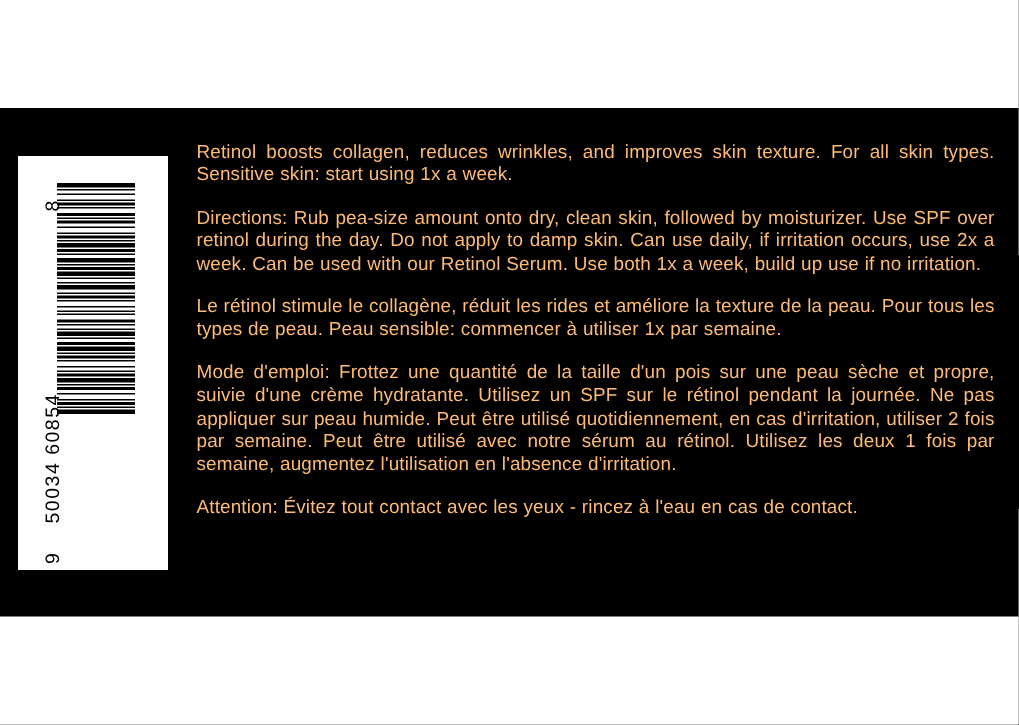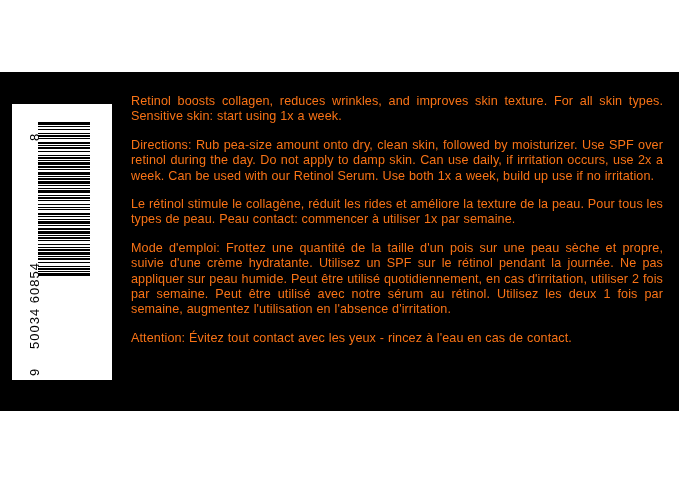--- a/index.html
+++ b/index.html
@@ -71,21 +71,21 @@
   .bar {
     position: absolute;
     left: 0;
     background: #000000;
   }
   #text-column {
     position: absolute;
     left: 131px;
     top: 22px;
     width: 532px;
-    color: #f97316;
+    color: #fdba74;
   }
   .para {
     font-family: "Liberation Sans", sans-serif;
     font-size: 12.6px;
     line-height: 15.4px;
     letter-spacing: 0.1px;
     margin: 0 0 13px 0;
     text-align: justify;
     text-justify: inter-word;
     word-spacing: 0.2px;
@@ -153,18 +153,18 @@
           <div class="bar" style="top: 146px; height: 2px; width: 52px;"></div>
           <div class="bar" style="top: 149px; height: 1px; width: 52px;"></div>
           <div class="bar" style="top: 151px; height: 3px; width: 52px;"></div>
         </div>
     </div>
   </div>
 
   <div id="text-column">
     <p class="para">Retinol boosts collagen, reduces wrinkles, and improves skin texture. For all skin types. Sensitive skin: start using 1x a week.</p>
     <p class="para">Directions: Rub pea-size amount onto dry, clean skin, followed by moisturizer. Use SPF over retinol during the day. Do not apply to damp skin. Can use daily, if irritation occurs, use 2x a week. Can be used with our Retinol Serum. Use both 1x a week, build up use if no irritation.</p>
-    <p class="para">Le rétinol stimule le collagène, réduit les rides et améliore la texture de la peau. Pour tous les types de peau. Peau contact: commencer à utiliser 1x par semaine.</p>
+    <p class="para">Le rétinol stimule le collagène, réduit les rides et améliore la texture de la peau. Pour tous les types de peau. Peau sensible: commencer à utiliser 1x par semaine.</p>
     <p class="para">Mode d'emploi: Frottez une quantité de la taille d'un pois sur une peau sèche et propre, suivie d'une crème hydratante. Utilisez un SPF sur le rétinol pendant la journée. Ne pas appliquer sur peau humide. Peut être utilisé quotidiennement, en cas d'irritation, utiliser 2 fois par semaine. Peut être utilisé avec notre sérum au rétinol. Utilisez les deux 1 fois par semaine, augmentez l'utilisation en l'absence d'irritation.</p>
     <p class="para">Attention: Évitez tout contact avec les yeux - rincez à l'eau en cas de contact.</p>
   </div>
 
 </div>
 
 </body></html>

